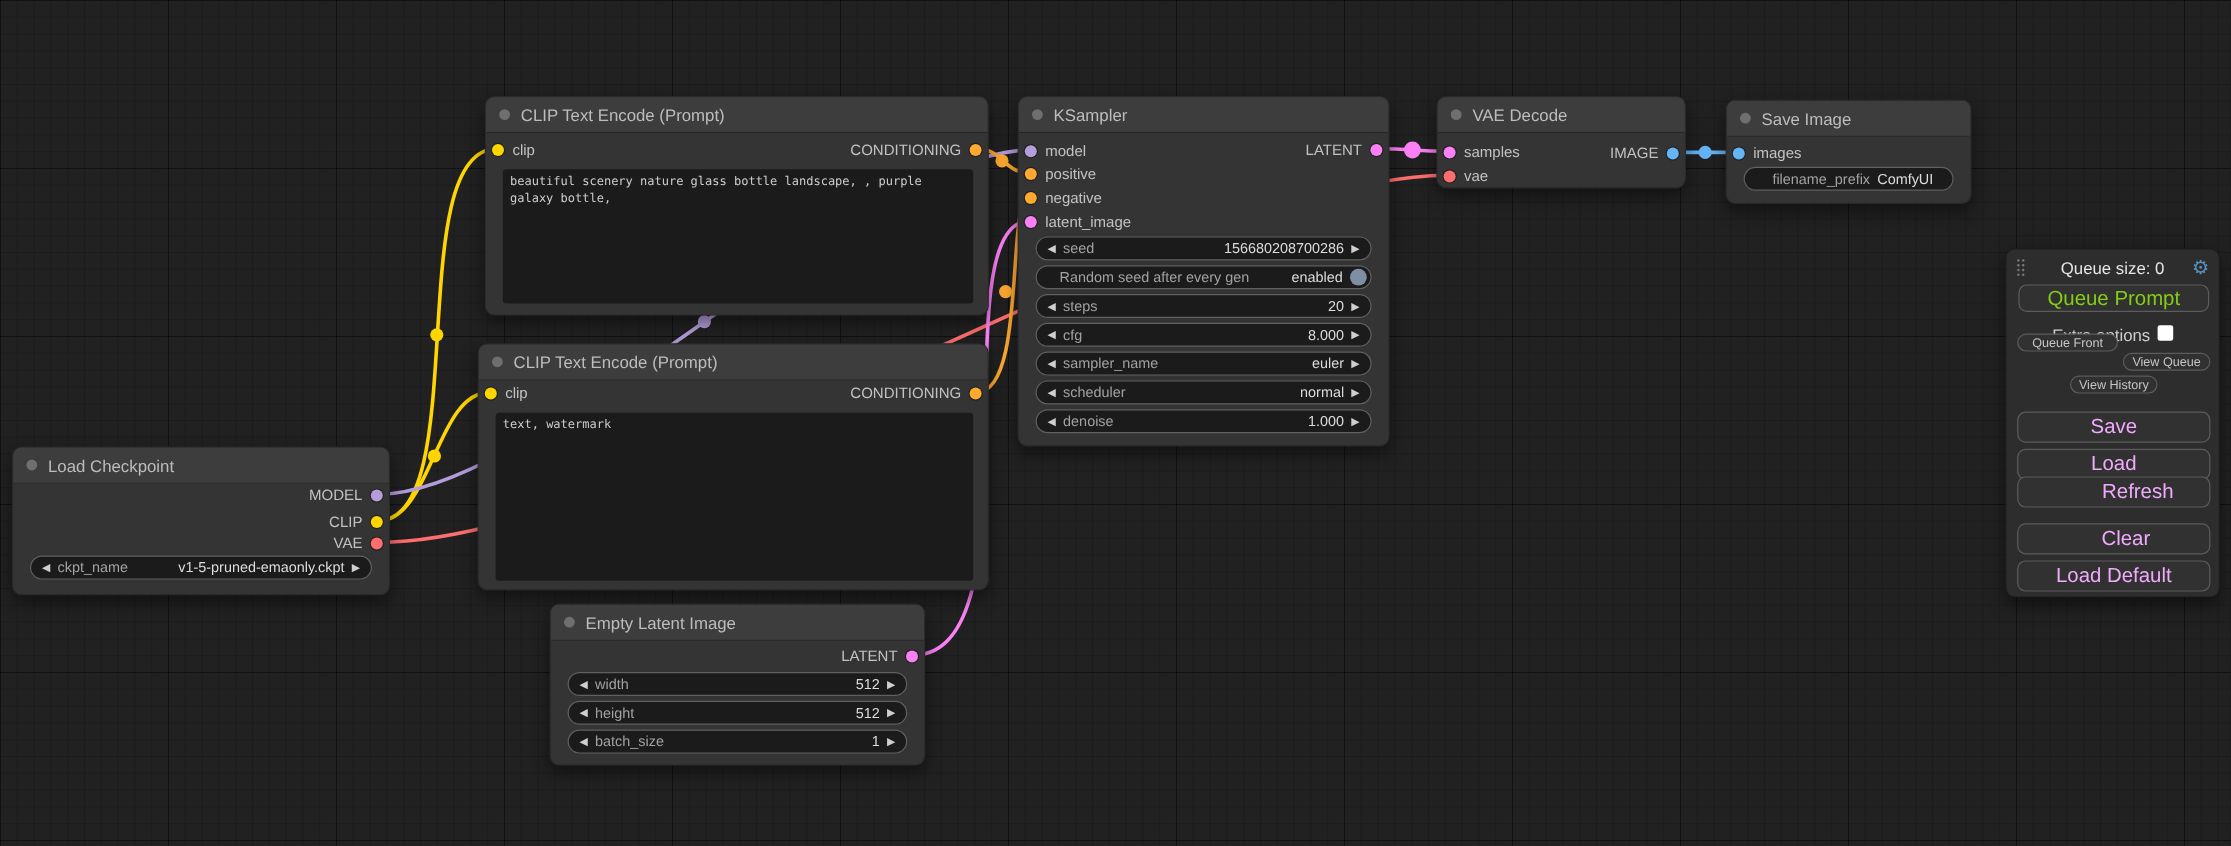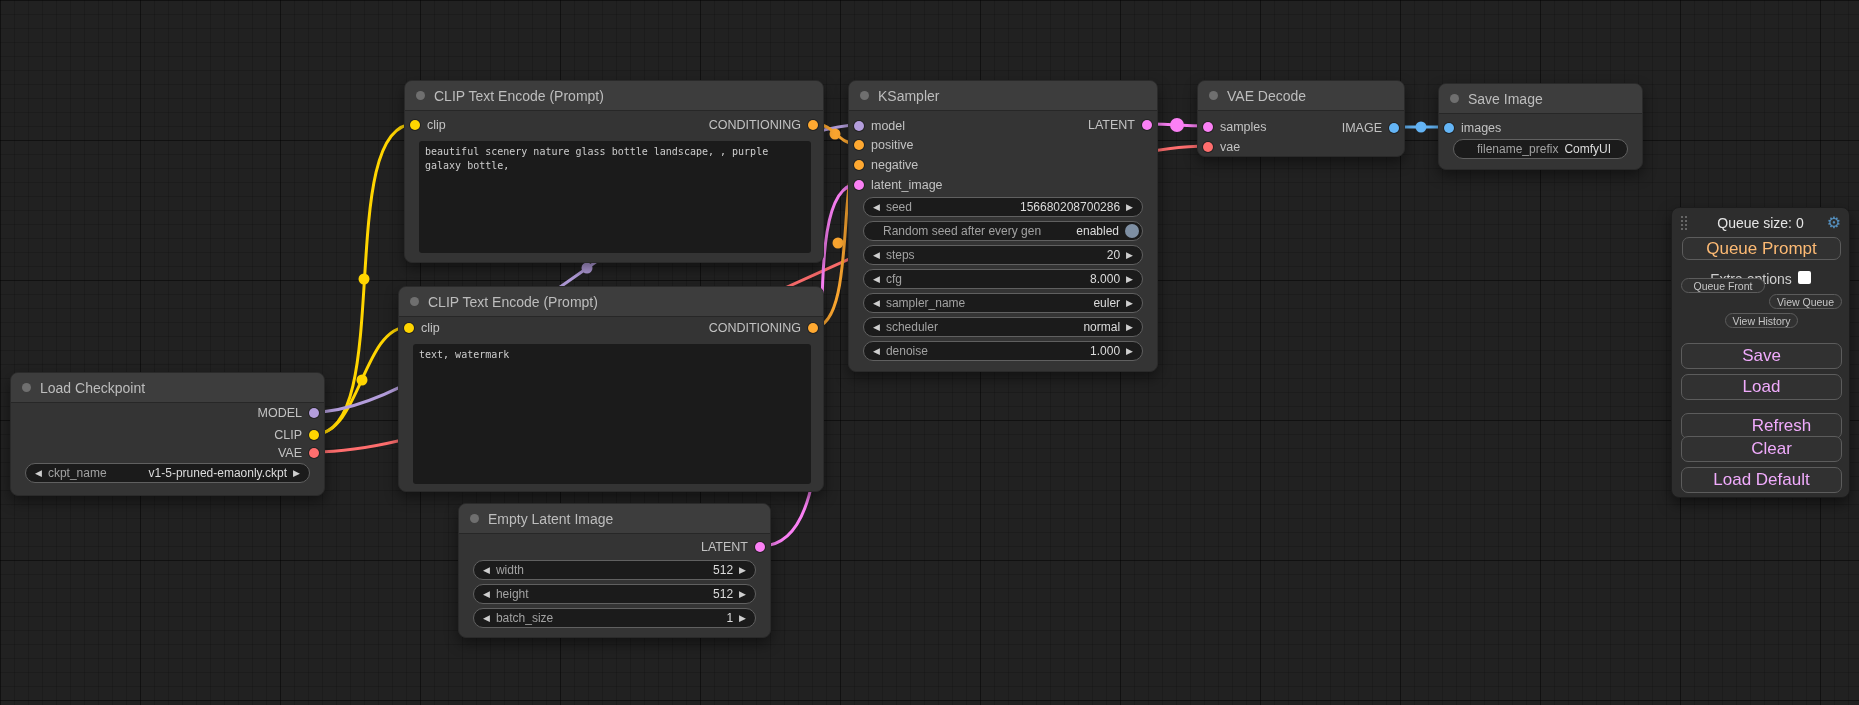--- a/index.html
+++ b/index.html
@@ -55,21 +55,21 @@
   .qsize{position:absolute;width:100%;text-align:center;font-size:14px;color:#e5e5e5;top:2px;}
   .drag-handle{position:absolute;left:9px;top:3px;display:grid;grid-template-columns:2px 2px;grid-auto-rows:2px;gap:2px;}
   .drag-handle i{width:2px;height:2px;border-radius:50%;background:#7a7a7a;}
   .gear{position:absolute;right:8px;top:0px;font-size:16px;color:#5590BF;cursor:pointer;}
   .qbtn{
     position:absolute;background:#313131;border:1px solid #5c5c5c;border-radius:7px;
     color:#f0abfc;display:flex;align-items:center;justify-content:center;cursor:pointer;
   }
   .qbtn.big{left:9px;width:161px;height:26px;font-size:17px;}
   .qbtn.small{height:15px;font-size:10.5px;border-radius:9px;color:#c6c6c6;}
-  #queue-prompt-btn{left:10px;top:29px;width:159px;height:23px;font-size:17px;color:#fdba74;}
+  #queue-prompt-btn{left:10px;top:29px;width:159px;height:23px;font-size:17px;color:#84cc16;}
   .extra-row{position:absolute;left:0;top:63px;width:100%;display:flex;justify-content:center;gap:6px;}
   .extra-label{font-size:14px;color:#cfcfcf;}
   .checkbox{width:13px;height:13px;background:#ffffff;border-radius:2px;}
 </style>
 </head>
 <body>
 
 <div id="canvas">
 
   <svg class="links" width="1859" height="705">
@@ -297,18 +297,18 @@
     <div class="qbtn" id="queue-prompt-btn">Queue Prompt</div>
     <div class="extra-row">
       <span class="extra-label">Extra options</span>
       <span class="checkbox"></span>
     </div>
     <div class="qbtn small" style="left:9px;top:70px;width:84px;">Queue Front</div>
     <div class="qbtn small" style="left:97px;top:86px;width:73px;">View Queue</div>
     <div class="qbtn small" style="left:53px;top:105px;width:73px;">View History</div>
     <div class="qbtn big" style="top:135px;">Save</div>
     <div class="qbtn big" style="top:166px;">Load</div>
-    <div class="qbtn big" style="top:205px;padding-left:40px;">Refresh</div>
+    <div class="qbtn big" style="top:189px;padding-left:40px;">Refresh</div>
     <div class="qbtn big" style="top:228px;padding-left:20px;">Clear</div>
     <div class="qbtn big" style="top:259px;">Load Default</div>
   </div>
 
 </div>
 
 </body></html>

